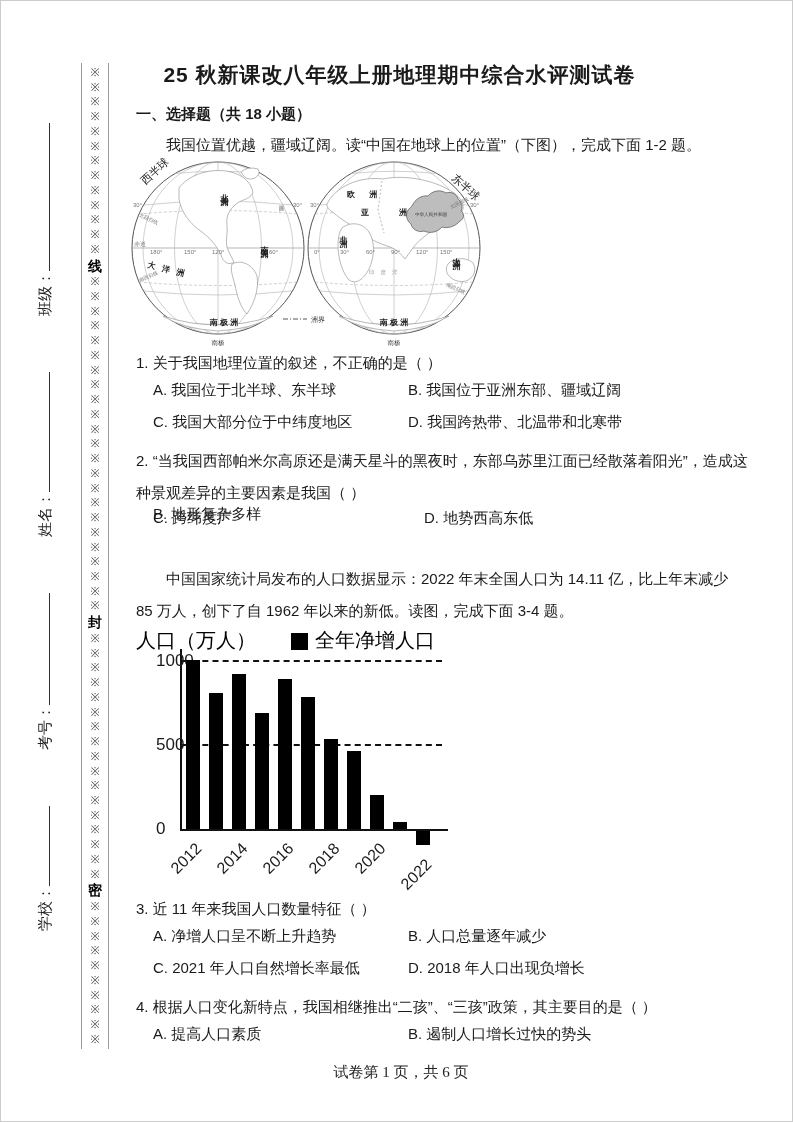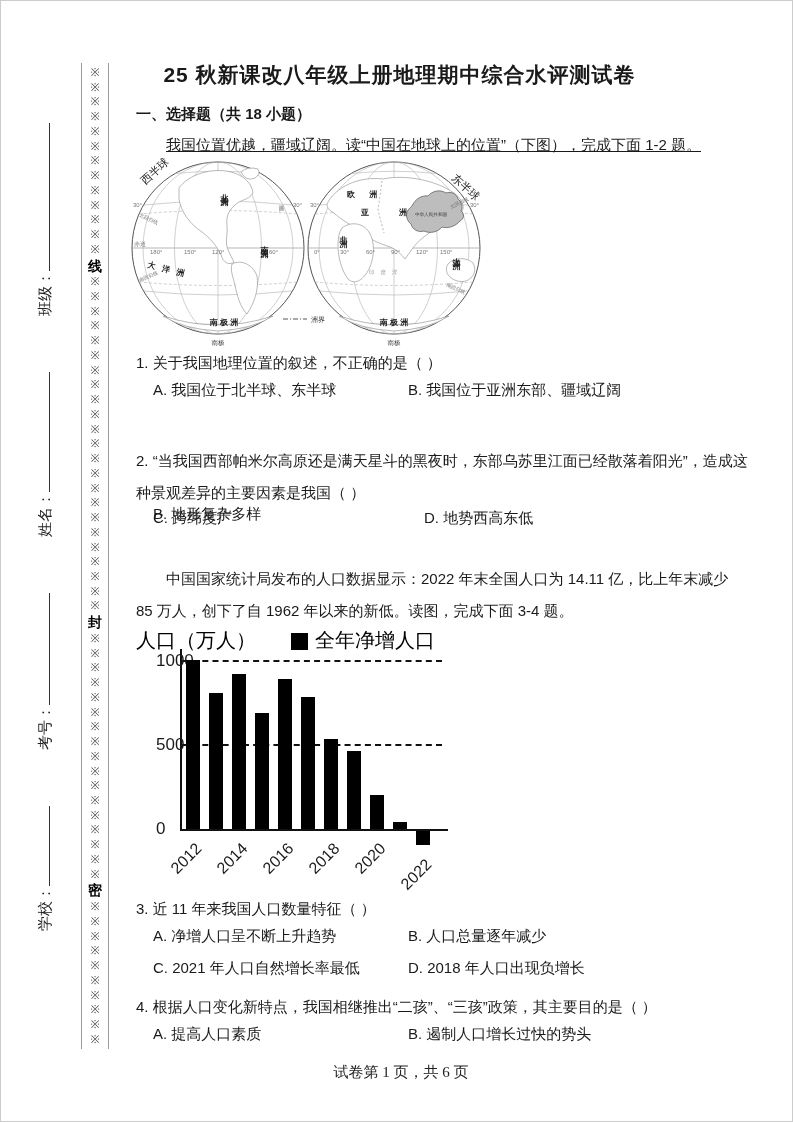--- a/index.html
+++ b/index.html
@@ -124,21 +124,21 @@
       <span>※</span>
       <span>※</span>
       <span>※</span>
       <span>※</span>
       <span>※</span>
       <span>※</span>
     </div>
 
   <div class="abs title">25 秋新课改八年级上册地理期中综合水评测试卷</div>
   <div class="abs section-heading">一、选择题（共 18 小题）</div>
-  <div class="abs para" style="top:128px;text-indent:2em;text-decoration:underline;">我国位置优越，疆域辽阔。读“中国在地球上的位置”（下图），完成下面 1-2 题。</div>
+  <div class="abs para" style="top:128px;text-indent:2em;">我国位置优越，疆域辽阔。读“中国在地球上的位置”（下图），完成下面 1-2 题。</div>
 
   <div class="abs mapwrap">
     <svg width="370" height="195" viewBox="0 0 370 195">
 
       <g stroke="#b0b0b0" stroke-width="0.6" fill="none">
         <circle cx="87" cy="93" r="86" stroke="#555" stroke-width="1" fill="#fff"></circle>
         <path d="M13,50 Q87,42 161,50"></path>
           <path d="M44,18.5 Q87,14 130,18.5"></path>
         <path d="M13,136 Q87,144 161,136"></path>
           <path d="M44,167 Q87,172 130,167"></path>
@@ -223,20 +223,24 @@
         <line x1="152" y1="164" x2="176" y2="164" stroke="#555" stroke-width="1" stroke-dasharray="5 2 1 2"></line>
         <text x="180" y="167" font-size="7" fill="#333" font-family="Liberation Sans, sans-serif">洲界</text>
       </g>
     </svg>
   </div>
 
   <div class="abs q" style="top:346px;">1. 关于我国地理位置的叙述，不正确的是（  ）</div>
   <div class="abs optrow" style="top:380px;">
     <span>A. 我国位于北半球、东半球</span>
     <span>B. 我国位于亚洲东部、疆域辽阔</span>
+  </div>
+  <div class="abs optrow" style="top:412px;">
+    <span>C. 我国大部分位于中纬度地区</span>
+    <span>D. 我国跨热带、北温带和北寒带</span>
   </div>
 
   <div class="abs q" style="top:444px;">2. “当我国西部帕米尔高原还是满天星斗的黑夜时，东部乌苏里江面已经散落着阳光”，造成这种景观差异的主要因素是我国（  ）</div>
   <div class="abs optrow" style="top:504px;">
     <span>B. 地形复杂多样</span>
   </div>
   <div class="abs optrow" style="top:508px;gap:16px;">
     <span>C. 跨纬度广</span>
     <span>D. 地势西高东低</span>
   </div>

